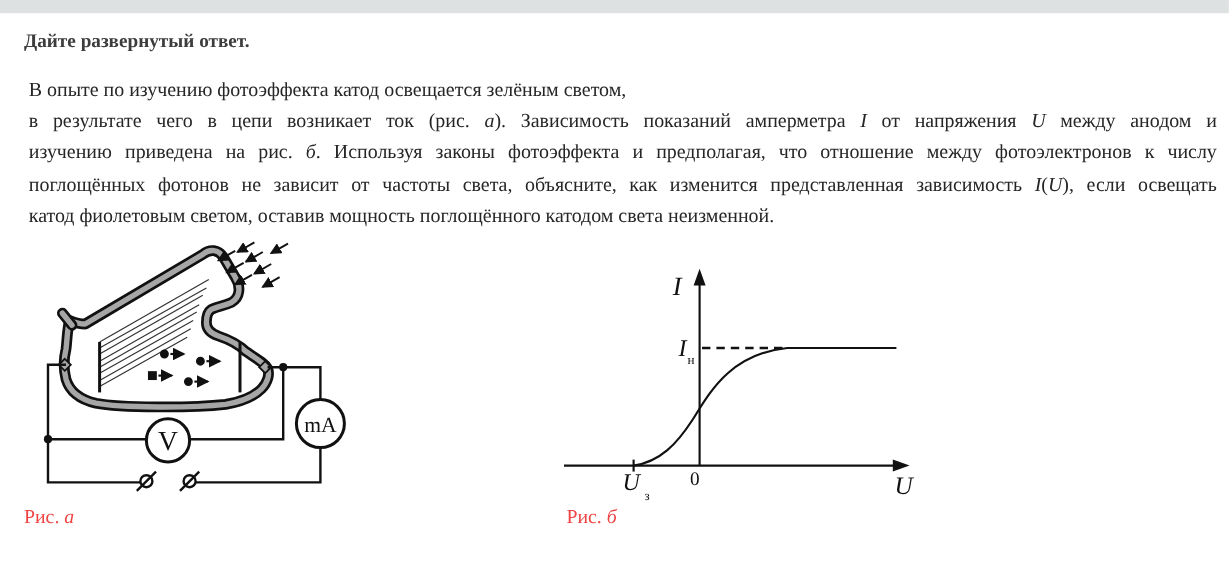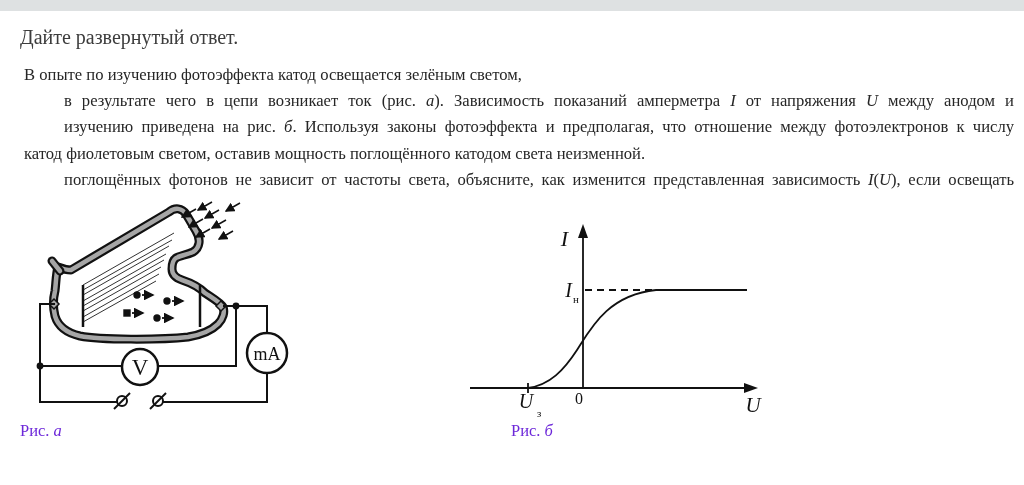--- a/index.html
+++ b/index.html
@@ -2,46 +2,46 @@
 <html><head>
 <meta charset="utf-8">
 <style>
   html,body{margin:0;padding:0;}
   body{
     width:1024px;height:485px;position:relative;overflow:hidden;
     background:#ffffff;color:#262626;
     font-family:"Liberation Serif", serif;
   }
   .topbar{position:absolute;left:0;top:0;width:1024px;height:11px;background:#dee1e2;}
-  .heading{position:absolute;left:20px;top:26px;font-size:20px;font-weight:normal;color:#3c3c3c;}
+  .heading{position:absolute;left:20px;top:26px;font-size:16px;font-weight:bold;color:#3c3c3c;}
   .para{position:absolute;left:24px;top:62px;width:990px;font-size:16.6px;color:#262626;}
   .pline{height:26.2px;line-height:26.2px;white-space:normal;}
-  .pline.just{text-align:justify;text-align-last:justify;margin-left:40px;}
+  .pline.just{text-align:justify;text-align-last:justify;}
   .it{font-style:italic;}
   .fig-svg{position:absolute;}
   #fig-a{left:10px;top:200px;}
   #fig-b{left:460px;top:200px;}
-  .caption{position:absolute;top:421px;font-size:16.5px;color:#6d28d9;}
+  .caption{position:absolute;top:421px;font-size:16.5px;color:#ef4444;}
   #cap-a{left:20px;}
-  #cap-b{left:511px;}
+  #cap-b{left:472px;}
   svg text{font-family:"Liberation Serif", serif;fill:#111;}
 </style>
 </head>
 <body style="background: rgb(255, 255, 255);">
 
 <div class="topbar" style="background: rgb(222, 225, 226);"></div>
 
 <div class="heading">Дайте развернутый ответ.</div>
 
 <div class="para">
     <div class="pline"><span>В опыте по изучению фотоэффекта катод освещается зелёным светом,</span></div>
     <div class="pline just"><span>в результате чего в цепи возникает ток (рис. </span><span class="it">а</span><span>). Зависимость показаний амперметра </span><span class="it">I</span><span> от напряжения </span><span class="it">U</span><span> между анодом и</span></div>
     <div class="pline just"><span>изучению приведена на рис. </span><span class="it">б</span><span>. Используя законы фотоэффекта и предполагая, что отношение между фотоэлектронов к числу</span></div>
+    <div class="pline just"><span>поглощённых фотонов не зависит от частоты света, объясните, как изменится представленная зависимость </span><span class="it">I</span><span>(</span><span class="it">U</span><span>), если освещать</span></div>
     <div class="pline"><span>катод фиолетовым светом, оставив мощность поглощённого катодом света неизменной.</span></div>
-    <div class="pline just"><span>поглощённых фотонов не зависит от частоты света, объясните, как изменится представленная зависимость </span><span class="it">I</span><span>(</span><span class="it">U</span><span>), если освещать</span></div>
   </div>
 
 <svg id="fig-a" class="fig-svg" width="300" height="230" viewBox="0 0 300 230">
   <defs>
     <marker id="arr" viewBox="0 0 10 10" refX="8.5" refY="5" markerWidth="6" markerHeight="6" orient="auto">
       <path d="M0,0 L10,5 L0,10 Z" fill="#111"></path>
     </marker>
   </defs>
 
   <g>

